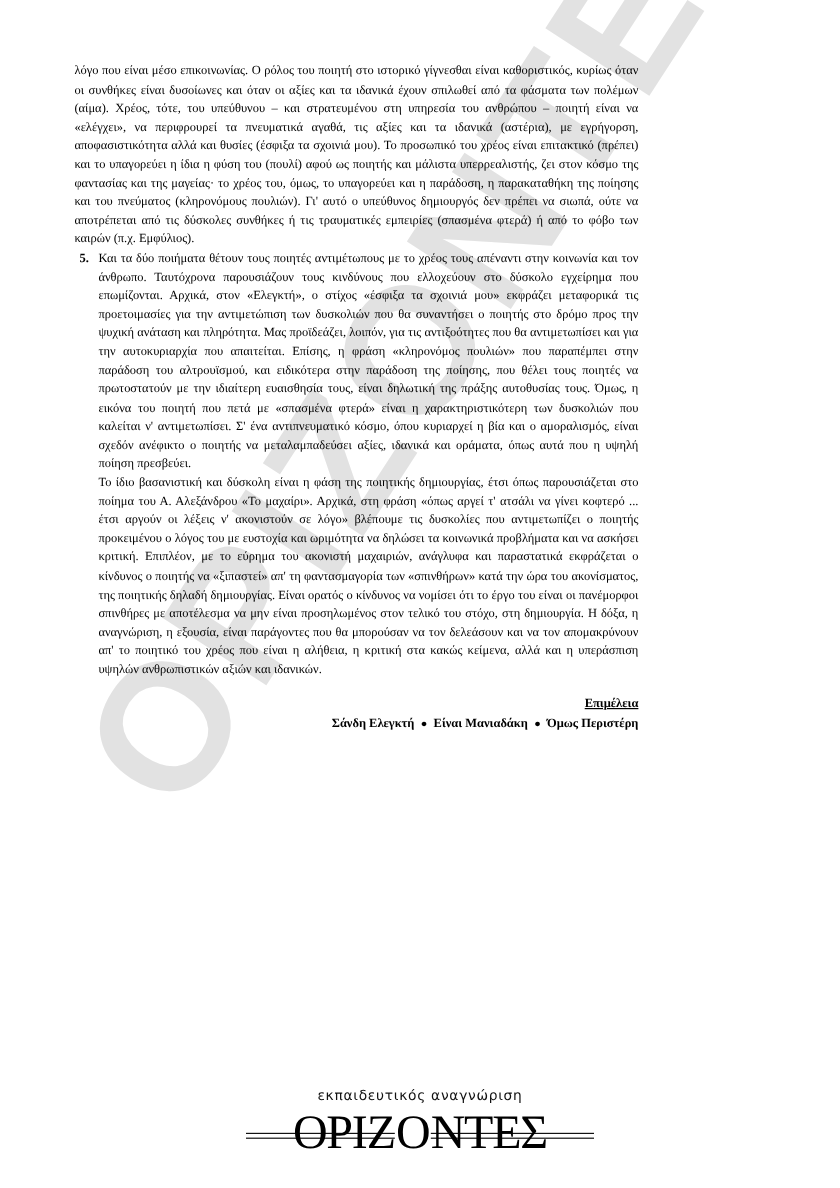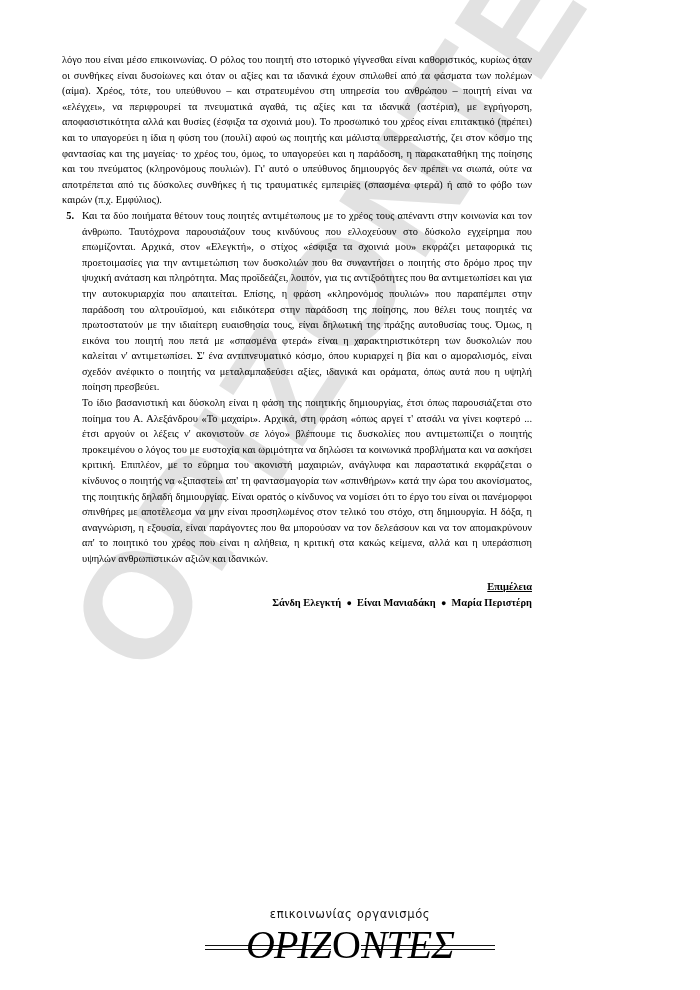--- a/index.html
+++ b/index.html
@@ -151,21 +151,20 @@
     display: inline-block;
     position: relative;
     z-index: 4;
     background: #ffffff;
     padding: 0 1px;
   }
   .logo-word .pre,
   .logo-word .post {
     position: relative;
     z-index: 1;
-    font-style: italic;
   }
 </style>
 </head>
 <body>
 
 <div id="watermark">
   <div class="wm-text">OPIZONTES</div>
 </div>
 
 <div id="page">
@@ -181,24 +180,24 @@
         <span>Και τα δύο ποιήματα θέτουν τους ποιητές αντιμέτωπους με το χρέος τους απέναντι στην κοινωνία και τον άνθρωπο. Ταυτόχρονα παρουσιάζουν τους κινδύνους που ελλοχεύουν στο δύσκολο εγχείρημα που επωμίζονται. Αρχικά, στον «Ελεγκτή», ο στίχος «έσφιξα τα σχοινιά μου» εκφράζει μεταφορικά τις προετοιμασίες για την αντιμετώπιση των δυσκολιών που θα συναντήσει ο ποιητής στο δρόμο προς την ψυχική ανάταση και πληρότητα. Μας προϊδεάζει, λοιπόν, για τις αντιξοότητες που θα αντιμετωπίσει και για την αυτοκυριαρχία που απαιτείται. Επίσης, η φράση «κληρονόμος πουλιών» που παραπέμπει στην παράδοση του αλτρουϊσμού, και ειδικότερα στην παράδοση της ποίησης, που θέλει τους ποιητές να πρωτοστατούν με  την ιδιαίτερη ευαισθησία τους, είναι δηλωτική της πράξης αυτοθυσίας τους. Όμως, η εικόνα του ποιητή που πετά με «σπασμένα φτερά» είναι η χαρακτηριστικότερη των δυσκολιών που καλείται ν' αντιμετωπίσει. Σ' ένα αντιπνευματικό κόσμο, όπου κυριαρχεί η βία και ο αμοραλισμός, είναι σχεδόν ανέφικτο ο ποιητής να μεταλαμπαδεύσει αξίες, ιδανικά και οράματα, όπως αυτά που η υψηλή ποίηση πρεσβεύει.</span>
       </p>
       <p class="para">
         <span>Το ίδιο βασανιστική και δύσκολη είναι η φάση της ποιητικής δημιουργίας, έτσι όπως παρουσιάζεται στο ποίημα του Α. Αλεξάνδρου «Το μαχαίρι». Αρχικά, στη φράση «όπως αργεί τ' ατσάλι να γίνει κοφτερό ... έτσι αργούν οι λέξεις ν' ακονιστούν σε λόγο» βλέπουμε τις δυσκολίες που αντιμετωπίζει ο ποιητής προκειμένου ο λόγος του με ευστοχία και ωριμότητα να δηλώσει τα κοινωνικά προβλήματα και να ασκήσει κριτική. Επιπλέον, με το εύρημα του ακονιστή μαχαιριών, ανάγλυφα και παραστατικά εκφράζεται ο κίνδυνος ο ποιητής να «ξιπαστεί» απ' τη φαντασμαγορία των «σπινθήρων» κατά την ώρα του ακονίσματος, της ποιητικής δηλαδή δημιουργίας. Είναι ορατός ο κίνδυνος να νομίσει ότι το έργο του είναι οι πανέμορφοι σπινθήρες με αποτέλεσμα να μην είναι προσηλωμένος στον τελικό του στόχο, στη δημιουργία. Η δόξα, η αναγνώριση, η εξουσία, είναι παράγοντες που θα μπορούσαν να τον δελεάσουν και να τον απομακρύνουν απ' το ποιητικό του χρέος που είναι η αλήθεια, η κριτική στα κακώς κείμενα, αλλά και η υπεράσπιση υψηλών ανθρωπιστικών αξιών και ιδανικών.</span>
       </p>
     </div>
   </div>
 
   <div class="credits">
     <div class="credits-title">Επιμέλεια</div>
-    <div class="credits-names"><span>Σάνδη Ελεγκτή</span><span class="sep"> ● </span><span>Είναι Μανιαδάκη</span><span class="sep"> ● </span><span>Μαρία Περιστέρη</span></div>
+    <div class="credits-names"><span>Σάνδη Ελεγκτή</span><span class="sep"> ● </span><span>Είναι Μανιαδάκη</span><span class="sep"> ● </span><span>Όμως Περιστέρη</span></div>
   </div>
 
 </div>
 
 <div id="footer">
-  <div class="logo-tagline">επικοινωνίας οργανισμός</div>
+  <div class="logo-tagline">εκπαιδευτικός αναγνώριση</div>
   <div class="logo-wrap">
     <div class="logo-rule"></div>
     <div class="logo-word"><span class="pre">ΟΡΙΖ</span><span class="omicron">Ο</span><span class="post">ΝΤΕΣ</span></div>
   </div>
 </div>
 
 </body></html>

